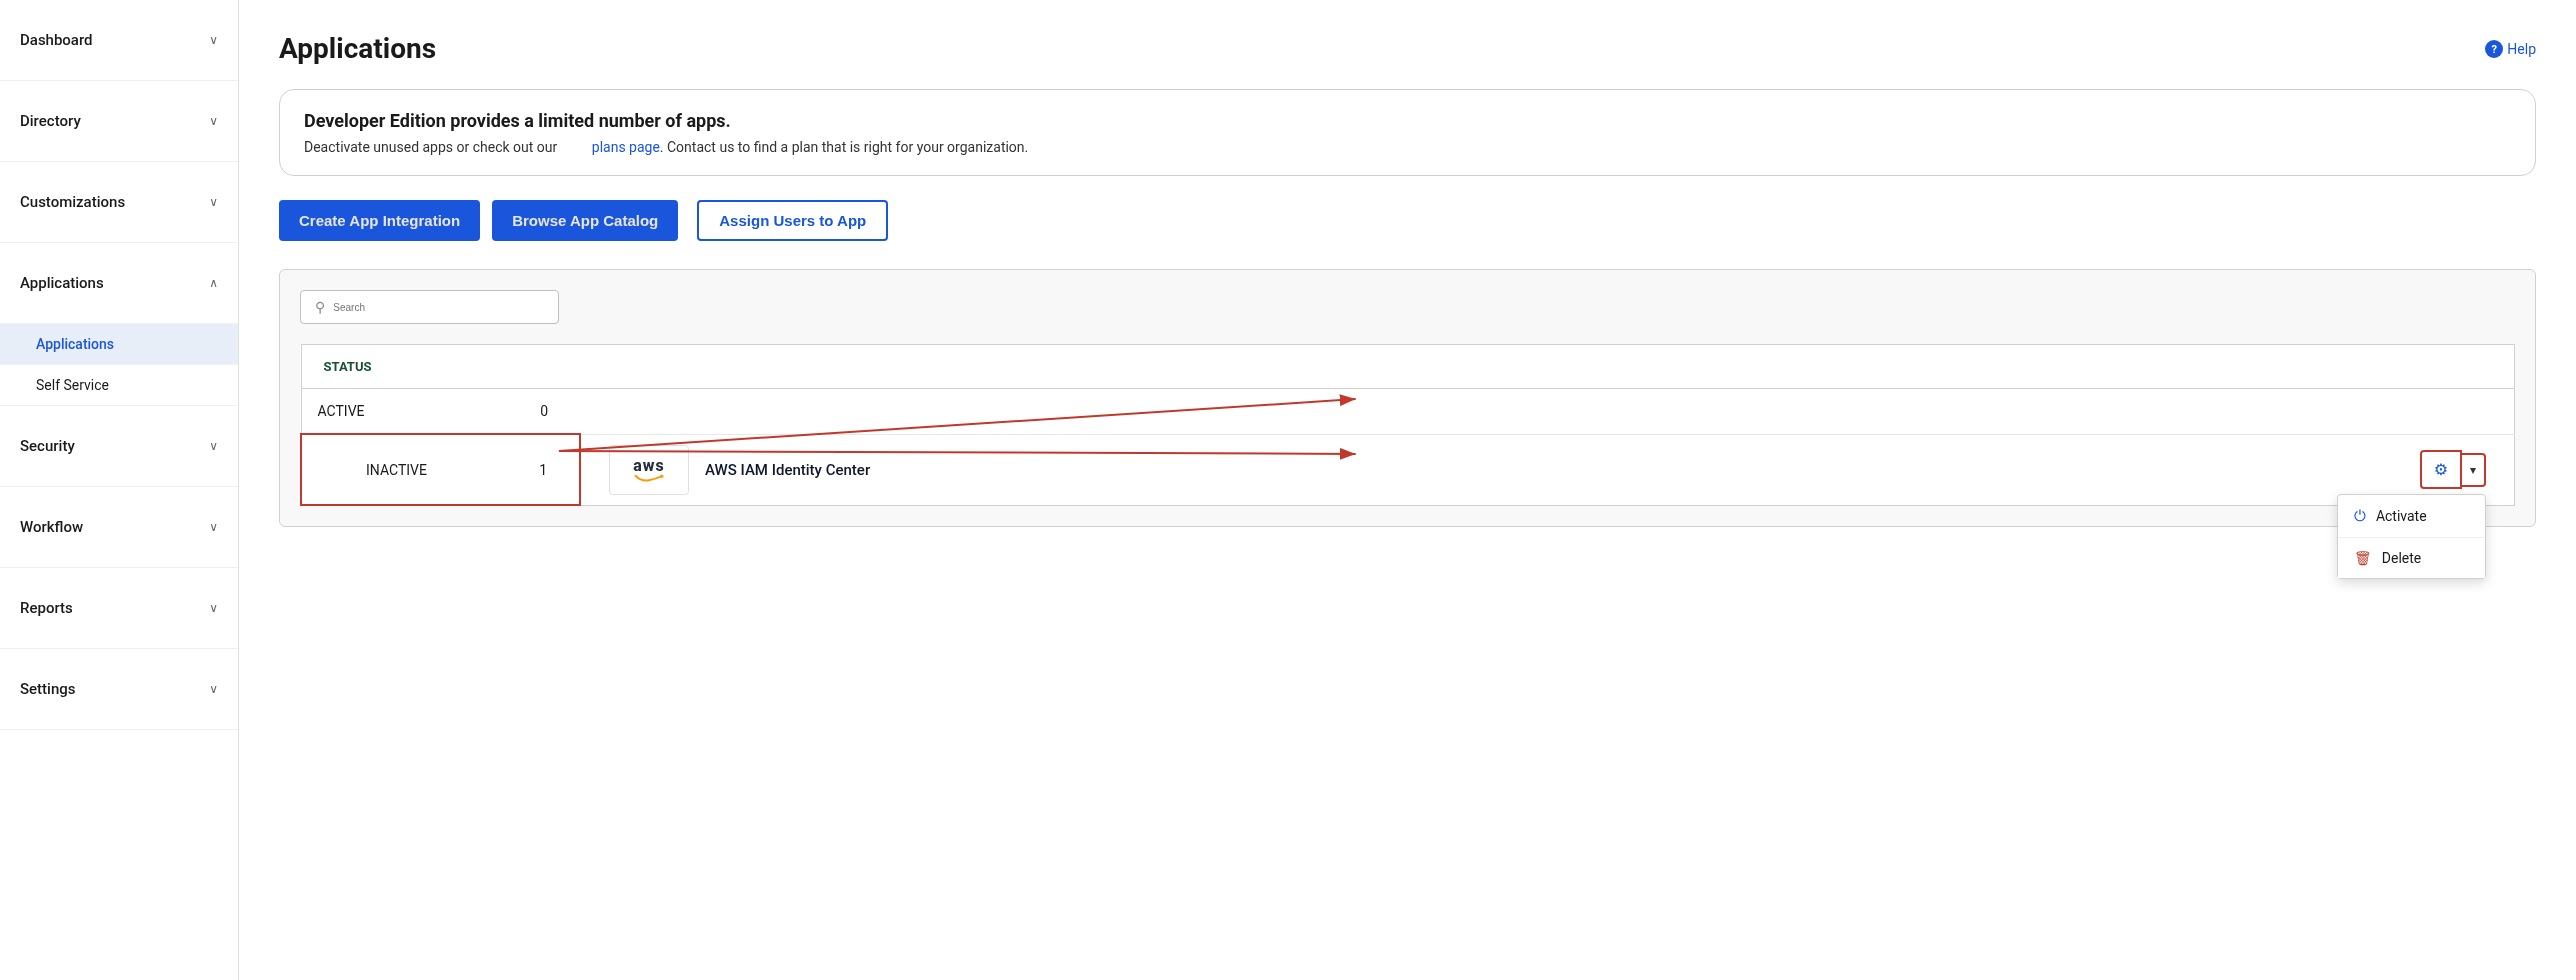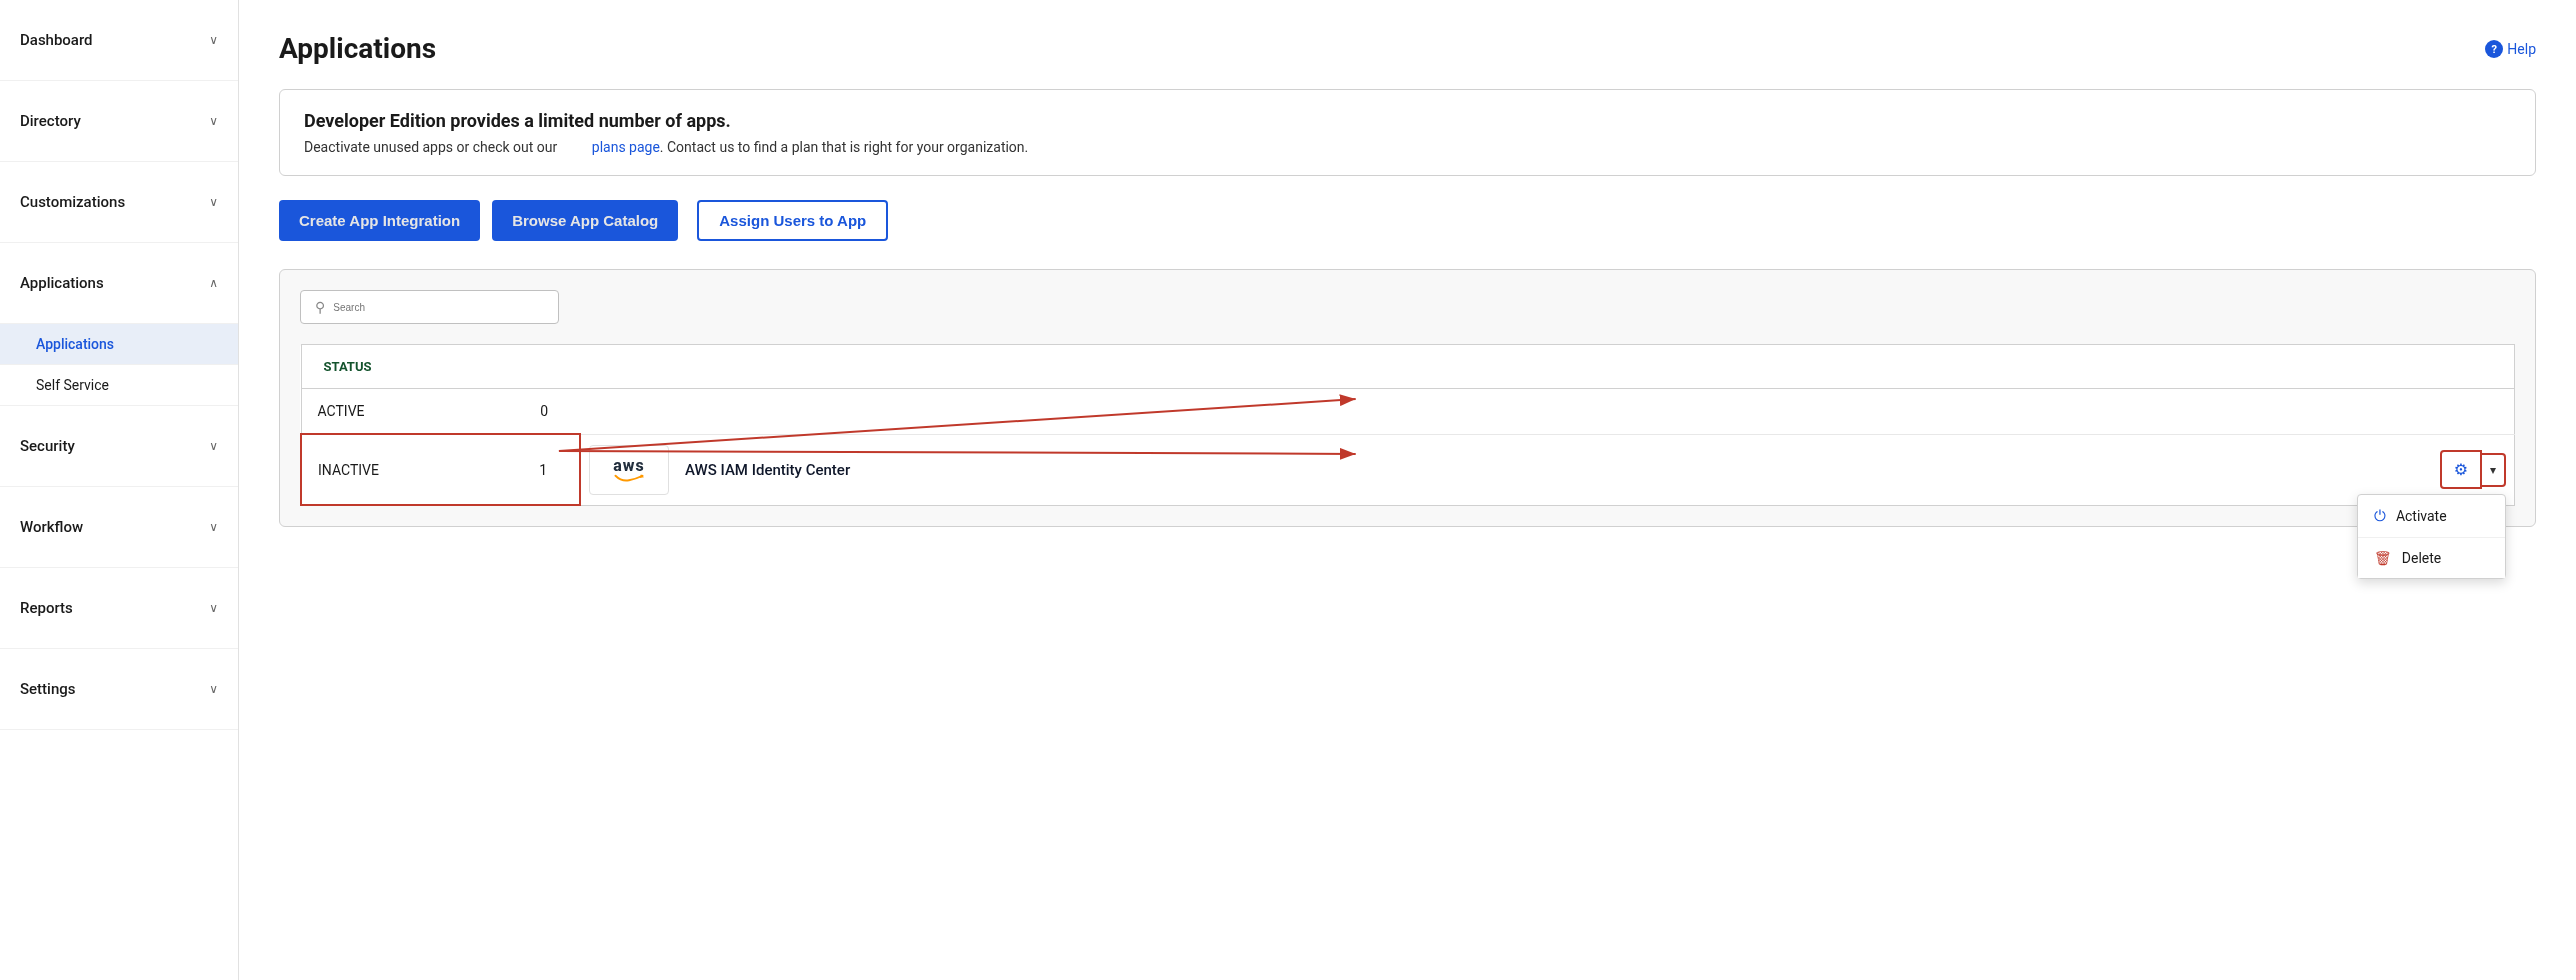--- a/index.html
+++ b/index.html
@@ -68,21 +68,21 @@
       text-decoration: none;
       display: flex;
       align-items: center;
       gap: 4px;
       margin-top: 8px;
     }
 
     
     .info-banner {
       border: 1px solid #d0d0d0;
-      border-radius: 6px;
+      border-radius: 15px;
       padding: 20px 24px;
       margin-bottom: 24px;
       background: #fff;
     }
     .info-banner-title {
       font-size: 18px;
       font-weight: 700;
       color: #1a1a1a;
       margin-bottom: 8px;
     }
@@ -185,21 +185,21 @@
       padding: 14px 16px;
       font-size: 14px;
       color: #1a1a1a;
       vertical-align: middle;
     }
     .td-count {
       text-align: right;
       padding-right: 16px;
     }
     .td-app {
-      padding: 10px 8px;
+      padding: 10px 28px;
       vertical-align: middle;
     }
 
     .inactive-row td {
       background: #fff;
     }
 
     
     .app-row-content {
       display: flex;
@@ -398,21 +398,21 @@
               <div style="display:flex; justify-content:space-between; align-items:center;">
                 <span>ACTIVE</span>
                 <span class="td-count">0</span>
               </div>
             </td>
             <td class="td-app"></td>
           </tr>
 
           <tr class="status-row inactive-row">
             <td class="td-status inactive-left-cell">
-              <div style="display:flex; justify-content:space-between; align-items:center;">
+              <div style="display:flex; justify-content:space-between; align-items:center;margin-left:48px;">
                 <span>INACTIVE</span>
                 <span class="td-count">1</span>
               </div>
             </td>
             <td class="td-app">
               <div class="app-row-content">
 
                 <div class="aws-logo-container">
                   <div class="aws-logo">
                     <span class="aws-text">aws</span>

